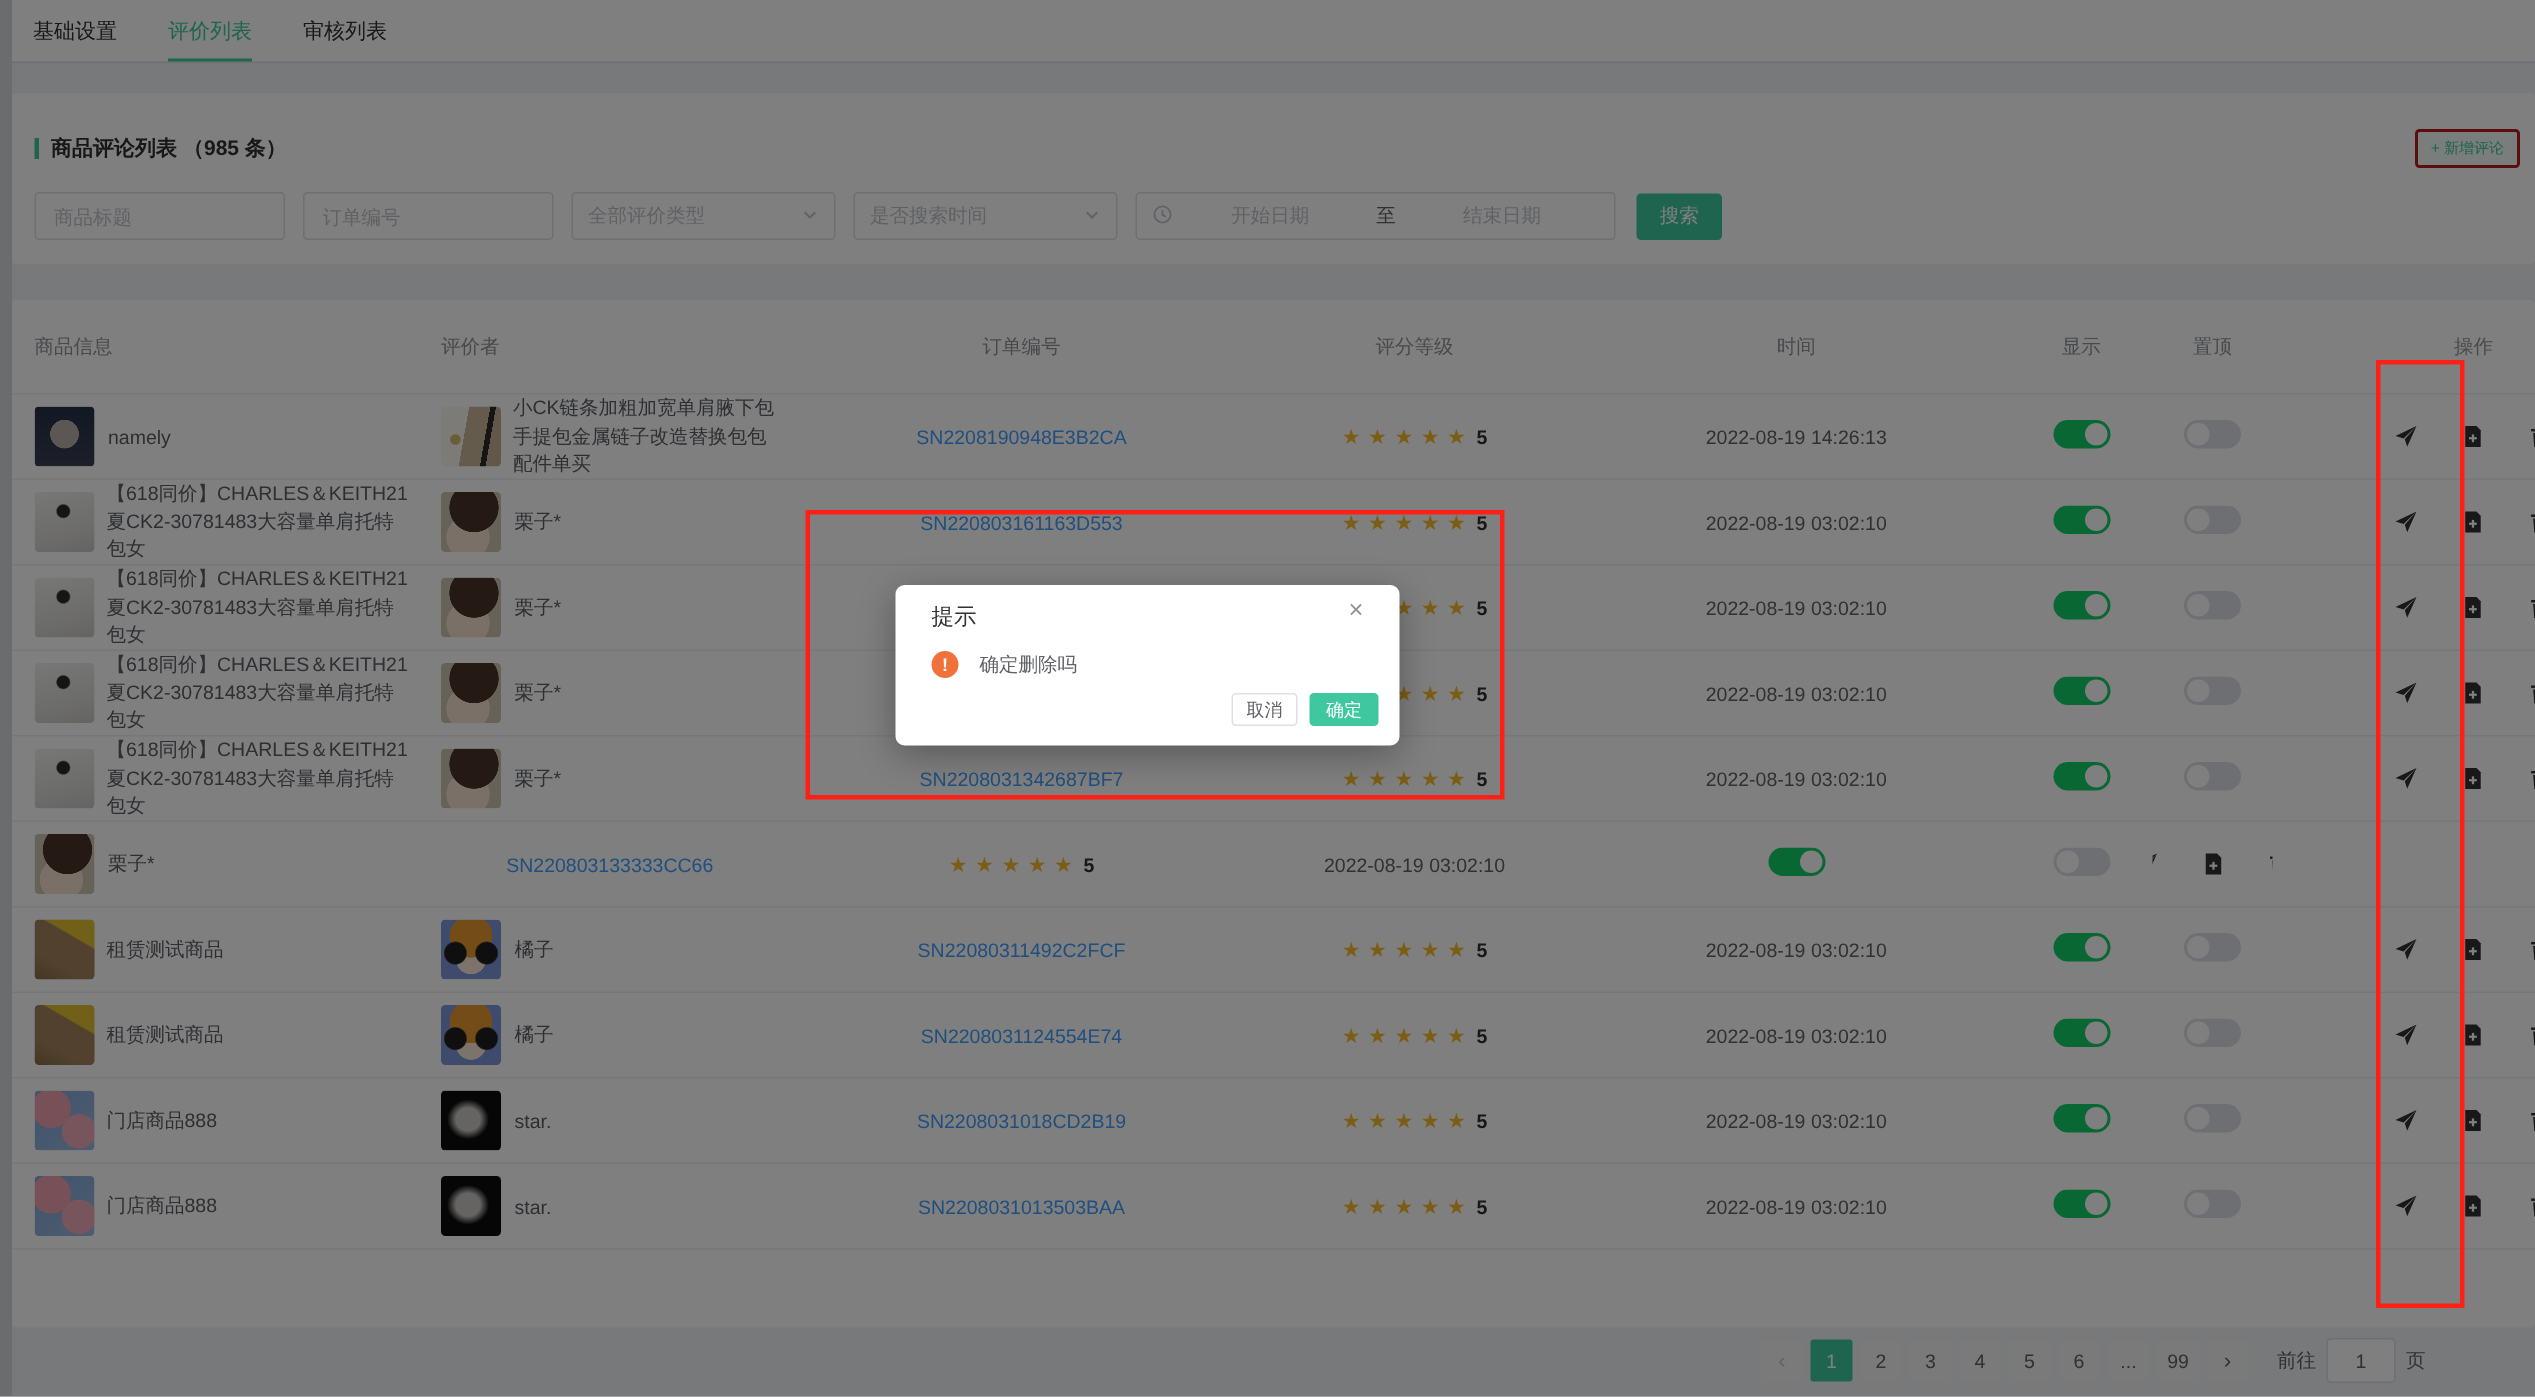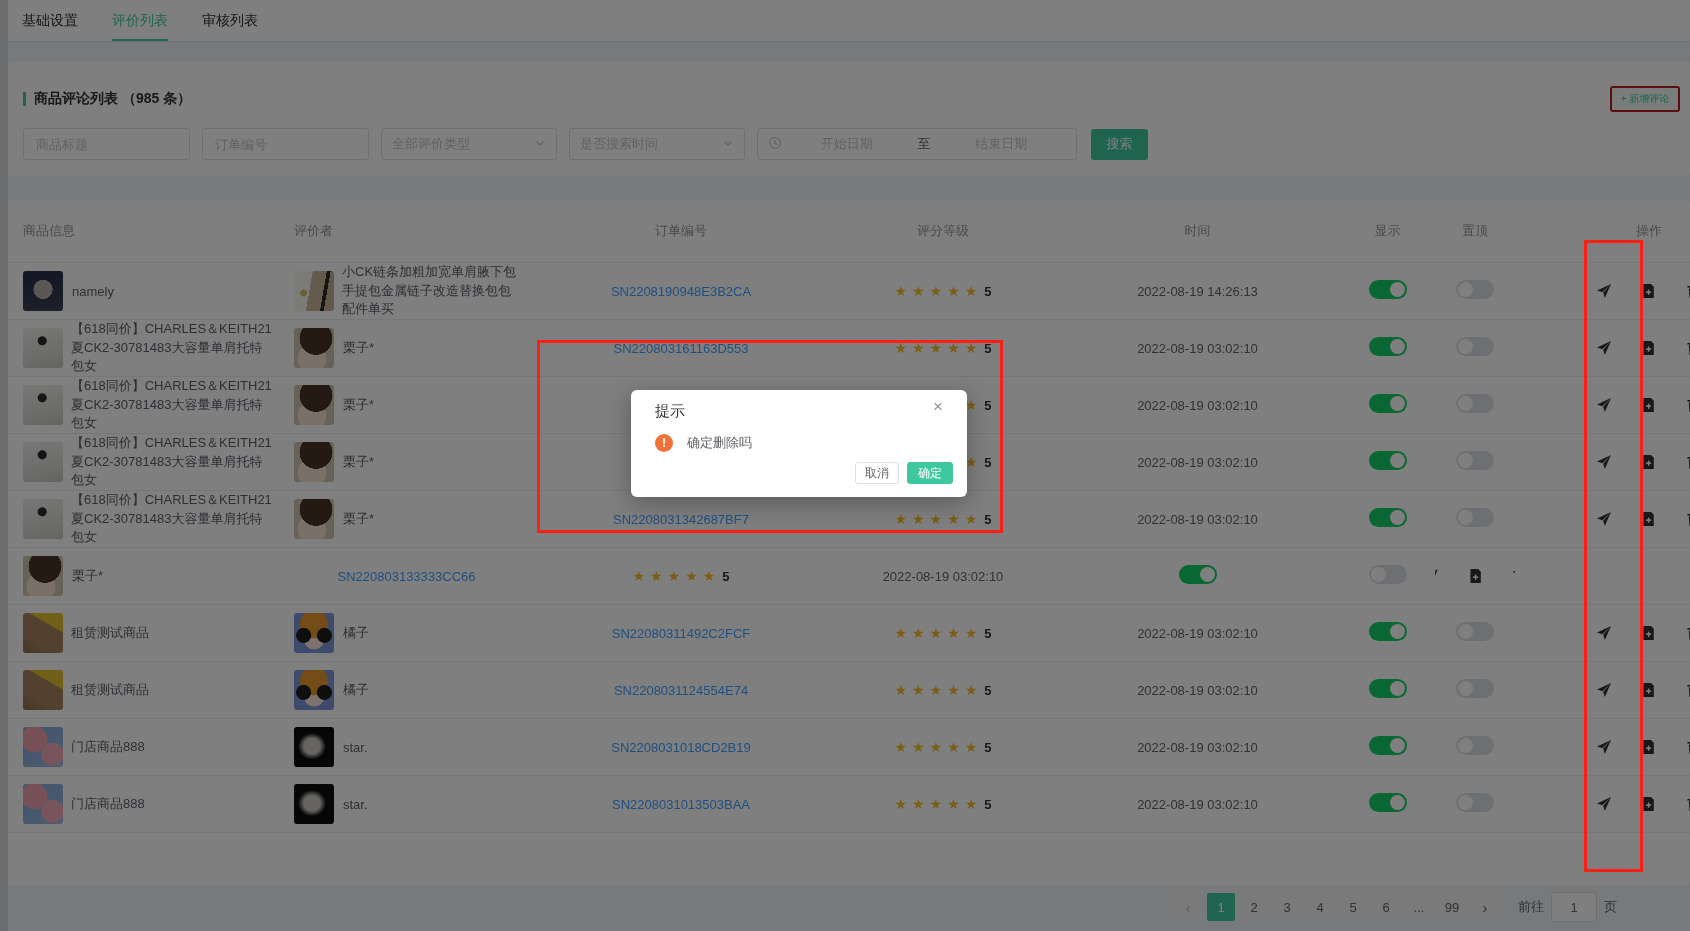--- a/index.html
+++ b/index.html
@@ -115,21 +115,21 @@
   .page.active{background:var(--accent);color:#fff;}
   .page.nav{font-size:15px;}
   .page.nav.disabled{color:#c0c4cc;cursor:default;}
   .goto{display:flex;align-items:center;margin-left:14px;color:#606266;font-size:13px;gap:7px;}
   .goto input{width:40px;height:26px;border:1px solid #dcdfe6;border-radius:3px;text-align:center;
     font-size:13px;color:#606266;font-family:inherit;background:#fff;}
 
   
   .dim-overlay{position:absolute;left:0;top:0;width:1690px;height:931px;background:rgba(0,0,0,0.5);z-index:100;}
   .modal{position:absolute;left:597px;top:390px;width:336px;height:107px;background:#fff;border-radius:6px;
-    box-shadow:0 6px 24px rgba(0,0,0,.3);z-index:110;box-sizing:border-box;padding:12px 14px;margin-left:34px;}
+    box-shadow:0 6px 24px rgba(0,0,0,.3);z-index:110;box-sizing:border-box;padding:12px 14px;}
   .modal-title{position:absolute;left:24px;top:12px;font-size:15px;color:#303133;}
   .modal-close{position:absolute;right:24px;top:8px;color:#909399;font-size:17px;cursor:pointer;line-height:1;}
   .modal-body{position:absolute;left:24px;top:44px;display:flex;align-items:center;}
   .warn-icon{width:18px;height:18px;border-radius:50%;background:var(--warning);color:#fff;
     display:flex;align-items:center;justify-content:center;font-size:12px;font-weight:bold;flex:none;}
   .modal-msg{margin-left:14px;color:#606266;font-size:13px;}
   .modal-btns{position:absolute;right:14px;bottom:13px;display:flex;gap:8px;}
   .btn-cancel{width:44px;height:22px;background:#fff;border:1px solid #dcdfe6;border-radius:3px;
     color:#606266;font-size:12px;cursor:pointer;font-family:inherit;}
   .btn-confirm{width:46px;height:22px;background:var(--accent);border:1px solid var(--accent);border-radius:3px;

